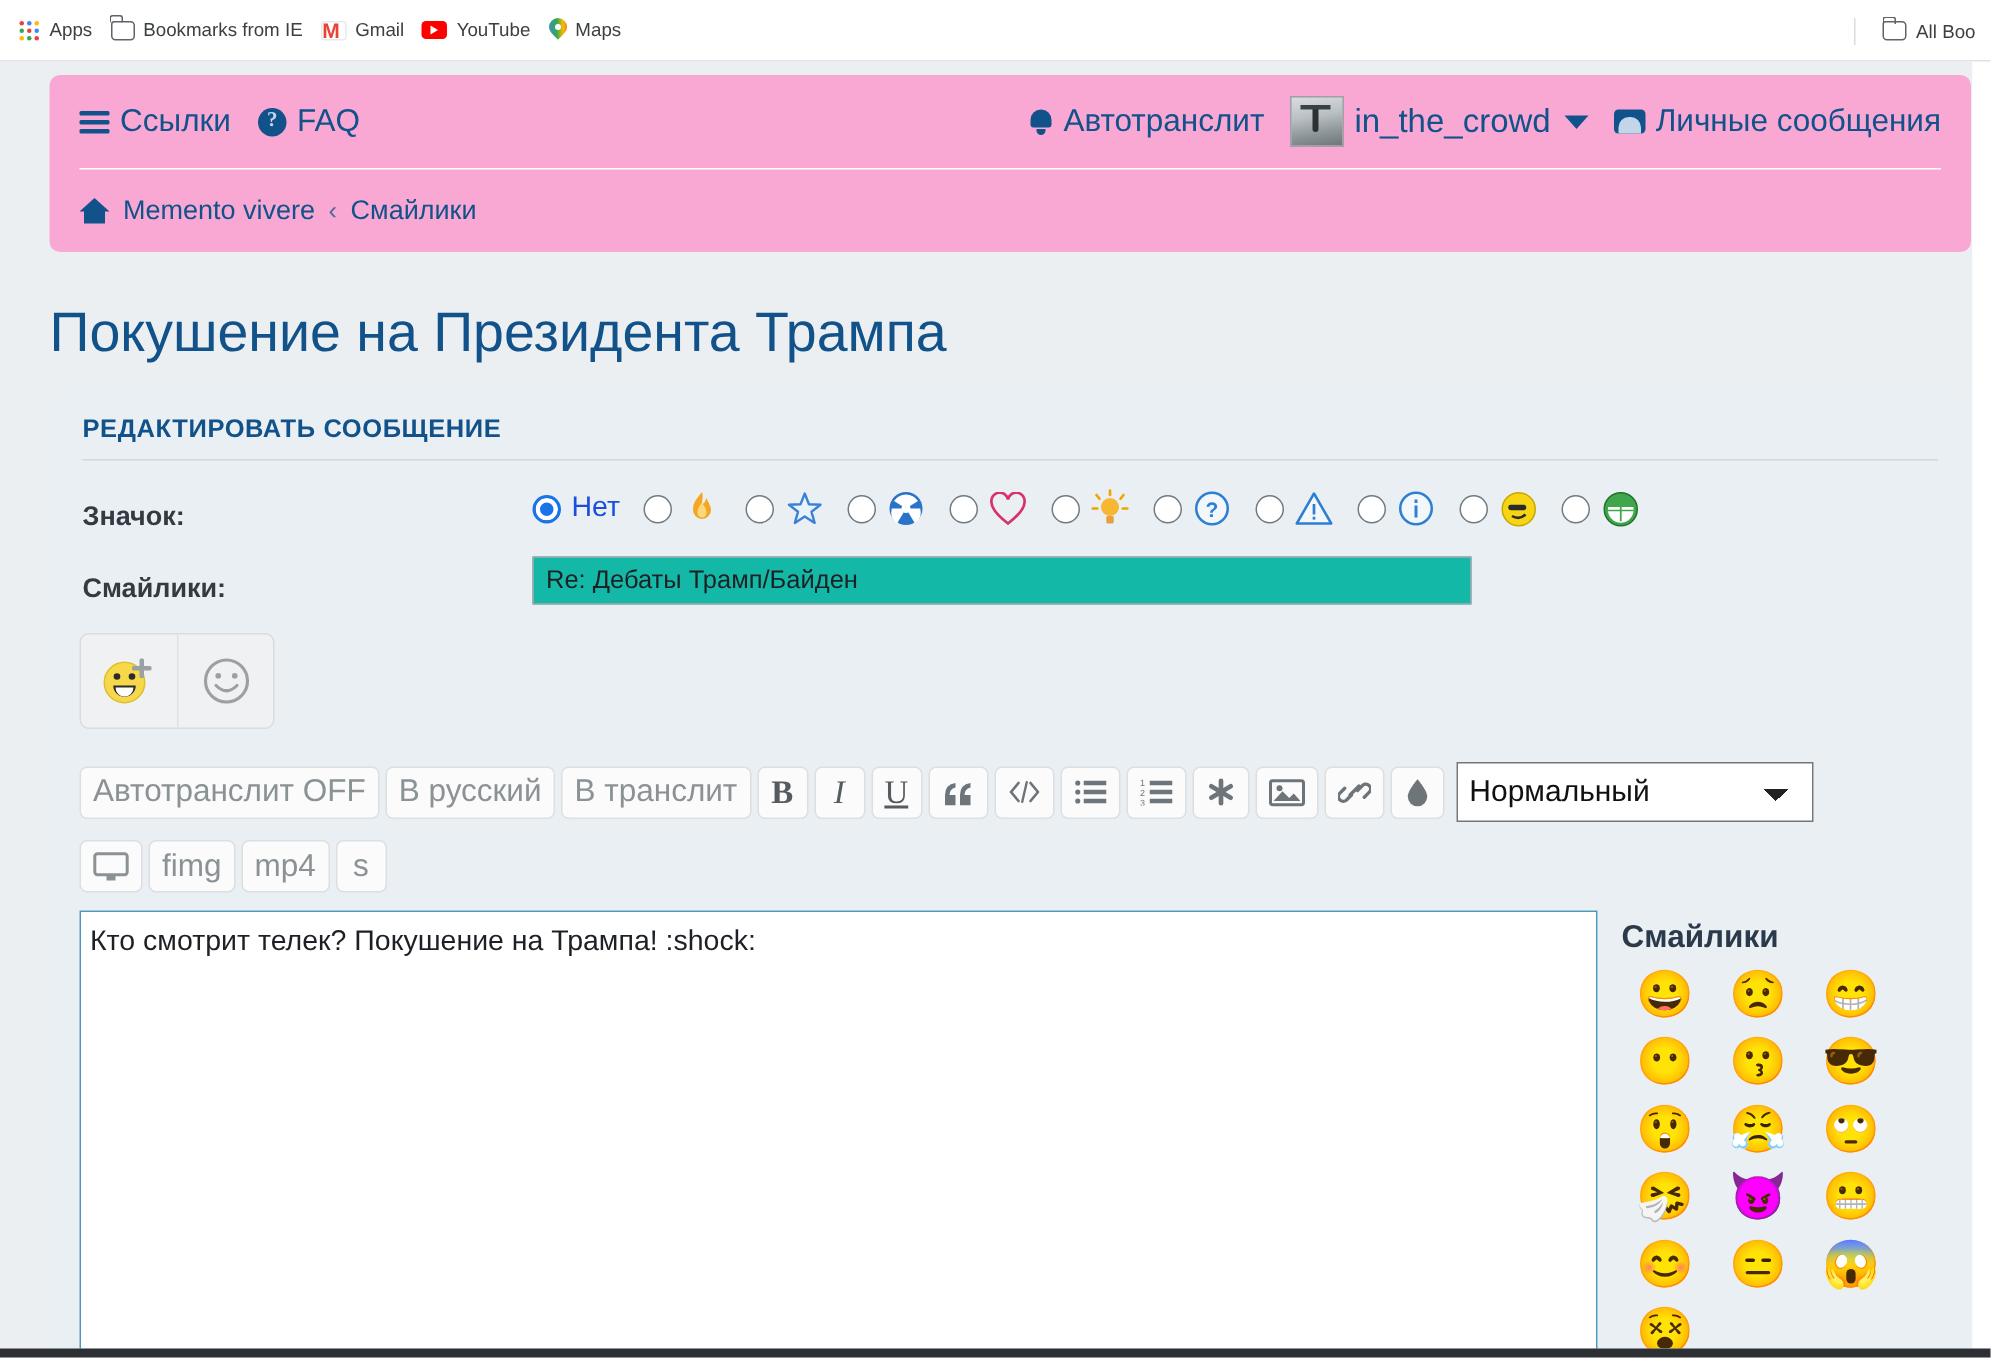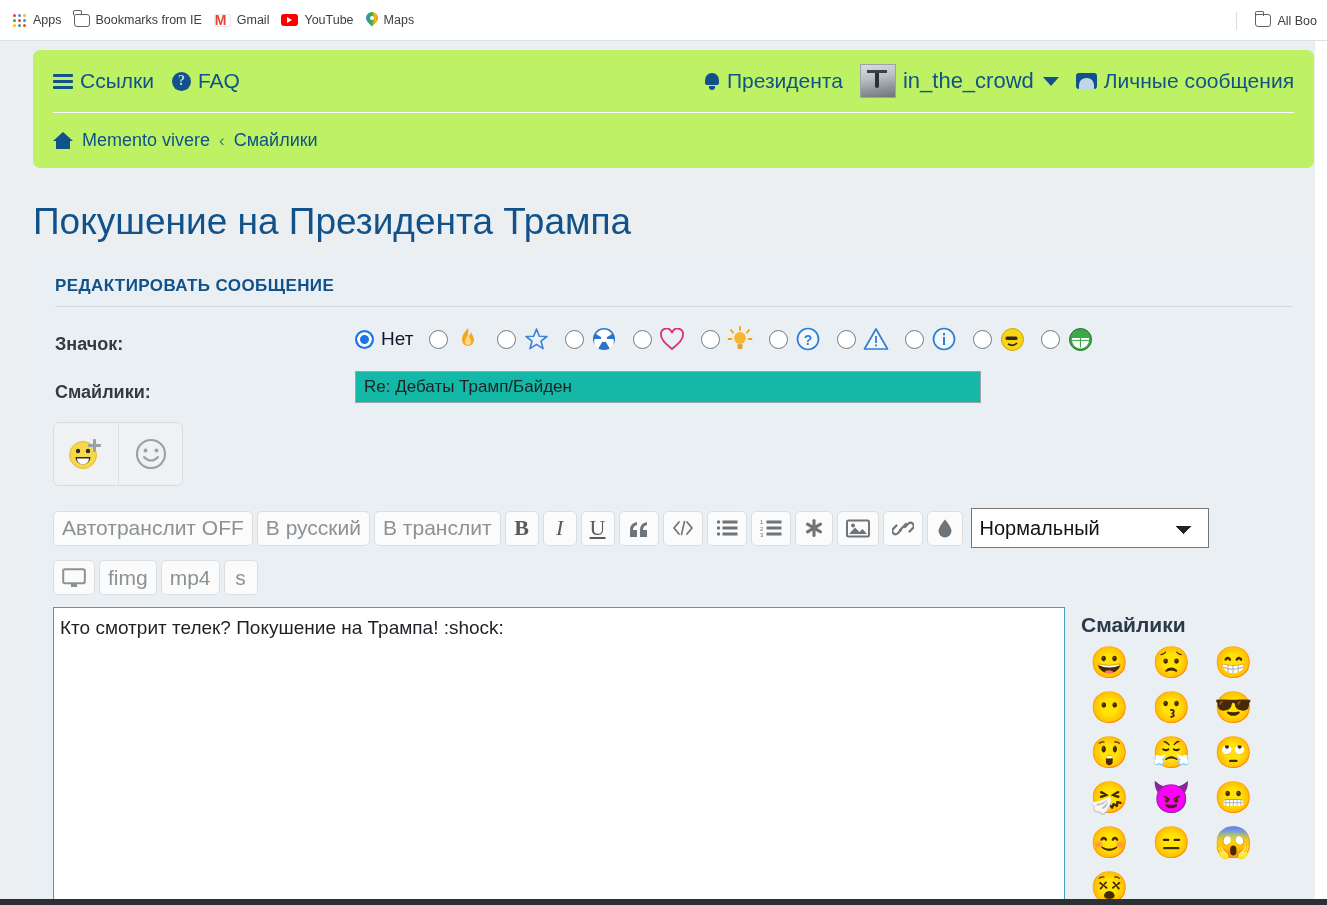--- a/index.html
+++ b/index.html
@@ -121,21 +121,21 @@
     background: #eceff1;
     overflow: hidden;
   }
   .page-inner { position: relative; width: 1315px; }
 
   
   .forum-header {
     position: absolute;
     left: 33px; top: 9px;
     width: 1281px; height: 118px;
-    background: #bef264;
+    background: #f9a8d4;
     border-radius: 7px;
   }
   .fh-top {
     position: absolute; left: 0; top: 0;
     width: 100%; height: 62px;
     display: flex; align-items: center;
     padding: 0 20px;
   }
   .fh-left { display: flex; align-items: center; gap: 18px; }
   .nav-link {
@@ -304,21 +304,21 @@
     border-radius: 50%;
     border: 1.6px solid #707a81;
     background: #fff;
     flex: none;
   }
   .radio.checked {
     border: 2px solid #1a73e8;
     background: #1a73e8;
     box-shadow: inset 0 0 0 3px #ffffff;
   }
-  .choice-text { font-size: 19px; color: #0f172a; }
+  .choice-text { font-size: 19px; color: #1d4ed8; }
   .ico {
     width: 26px; height: 26px;
     display: flex; align-items: center; justify-content: center;
     font-size: 21px; line-height: 1;
   }
   .ico svg { display: block; }
 
   
   .subject-input {
     width: 626px; height: 32px;
@@ -504,21 +504,21 @@
           <span>Ссылки</span>
         </div>
         <div class="nav-link">
           <span class="faq-ico">?</span>
           <span>FAQ</span>
         </div>
       </div>
       <div class="fh-right">
         <div class="nav-link">
           <span class="bell-ico"></span>
-          <span>Президента</span>
+          <span>Автотранслит</span>
         </div>
         <div class="nav-link">
           <span class="avatar"></span>
           <span class="username">in_the_crowd</span>
           <span class="caret-down"></span>
         </div>
         <div class="nav-link">
           <span class="env-ico"></span>
           <span>Личные сообщения</span>
         </div>

